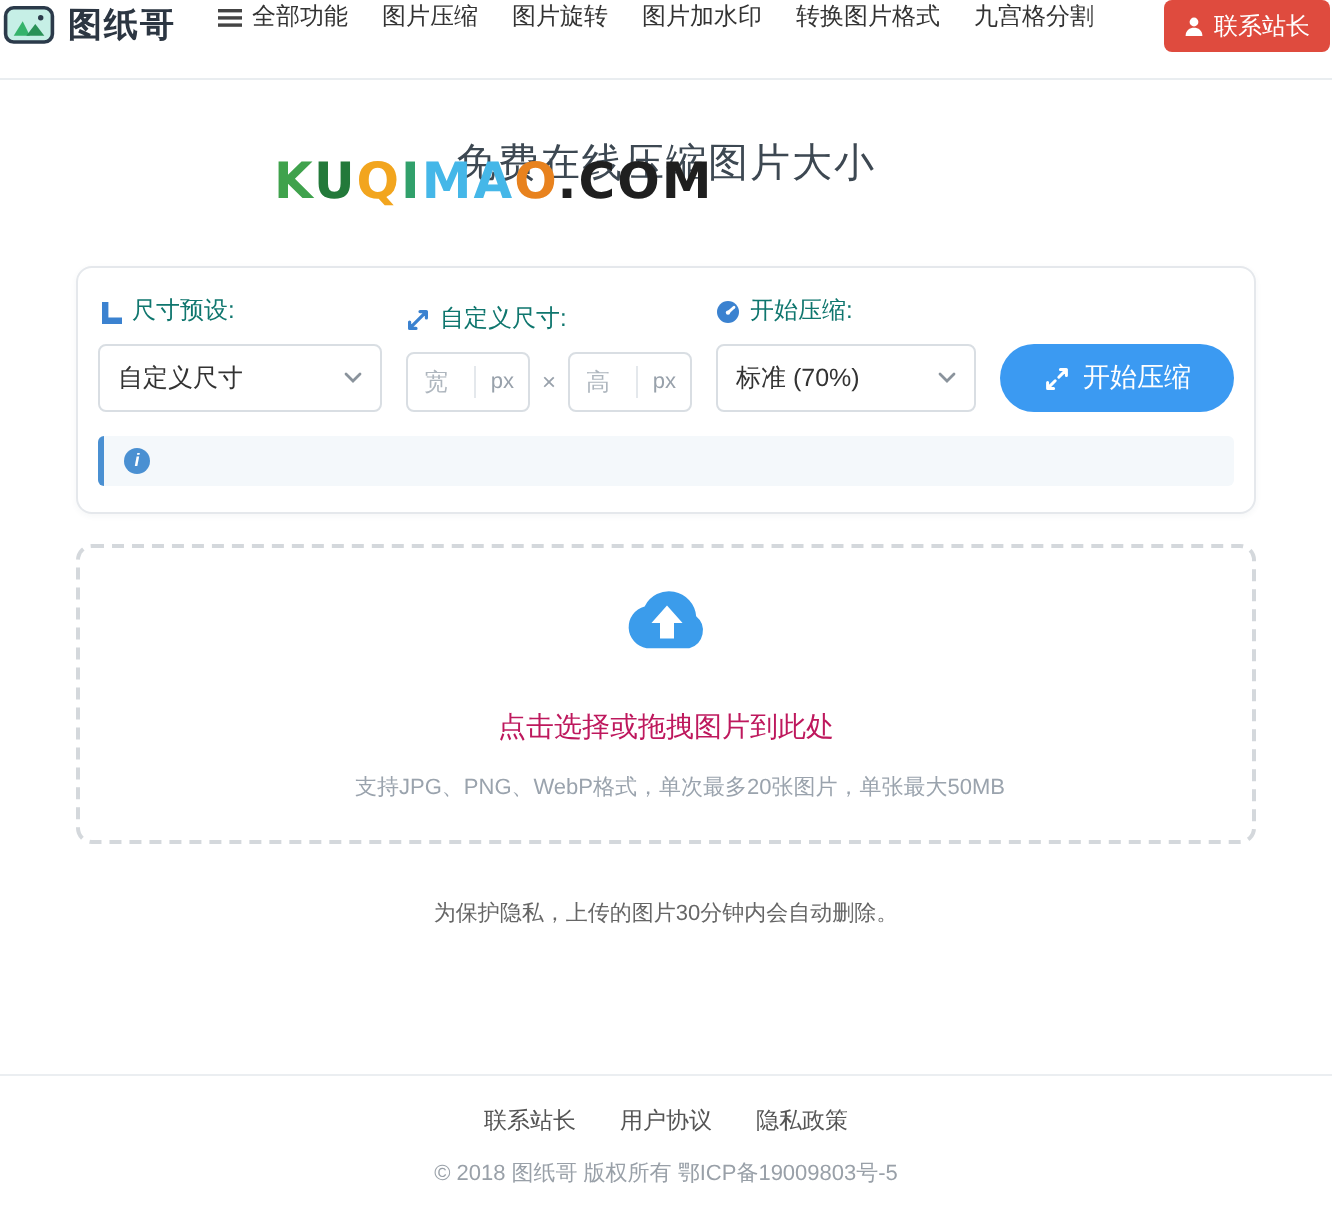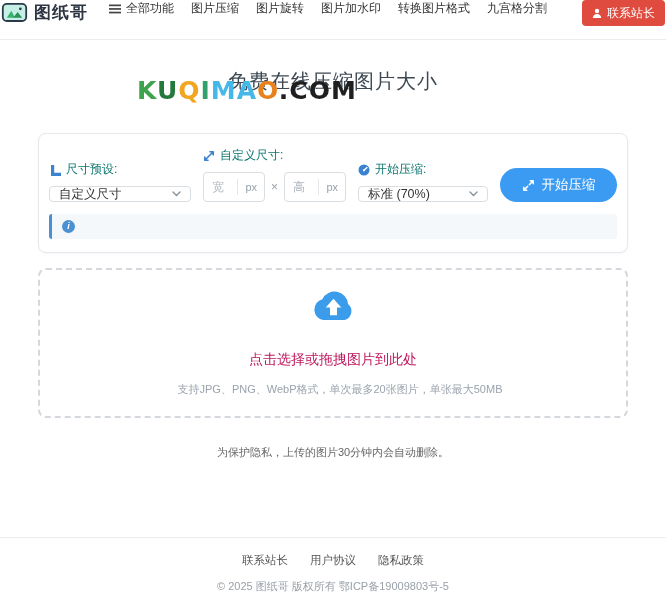--- a/index.html
+++ b/index.html
@@ -43,21 +43,21 @@
 
   
   .settings-card {
     margin-top:18px; background:#fff; border:1px solid #e5e8ec; border-radius:8px;
     padding:13px 10px; box-shadow:0 1px 3px rgba(60,80,100,0.05);
   }
   .controls-row { display:flex; align-items:flex-end; gap:12px; }
   .control-group { display:flex; flex-direction:column; gap:8px; }
   .ctl-label { font-size:12px; color:#0f766e; display:flex; align-items:center; gap:5px; }
   .select {
-    height:16px; border:1px solid #d9dee3; border-radius:4px; background:#fff;
+    height:34px; border:1px solid #d9dee3; border-radius:4px; background:#fff;
     display:flex; align-items:center; justify-content:space-between;
     padding:0 9px; font-size:12.5px; color:#333; cursor:pointer;
   }
   .select-preset { width:142px; }
   .select-quality { width:130px; }
   .size-inputs { display:flex; align-items:center; gap:6px; }
   .input-px {
     width:62px; height:30px; border:1px solid #d9dee3; border-radius:4px;
     display:flex; align-items:center; overflow:hidden; background:#fff;
   }
@@ -261,16 +261,16 @@
 
     <p class="privacy-note">为保护隐私，上传的图片30分钟内会自动删除。</p>
   </main>
 
   <footer class="footer">
     <div class="footer-links">
       <a class="footer-link">联系站长</a>
       <a class="footer-link">用户协议</a>
       <a class="footer-link">隐私政策</a>
     </div>
-    <div class="copyright">© 2025 图纸哥 版权所有 鄂ICP备19009803号-5</div>
+    <div class="copyright">© 2018 图纸哥 版权所有 鄂ICP备19009803号-5</div>
   </footer>
 
 </div>
 
 </body></html>

